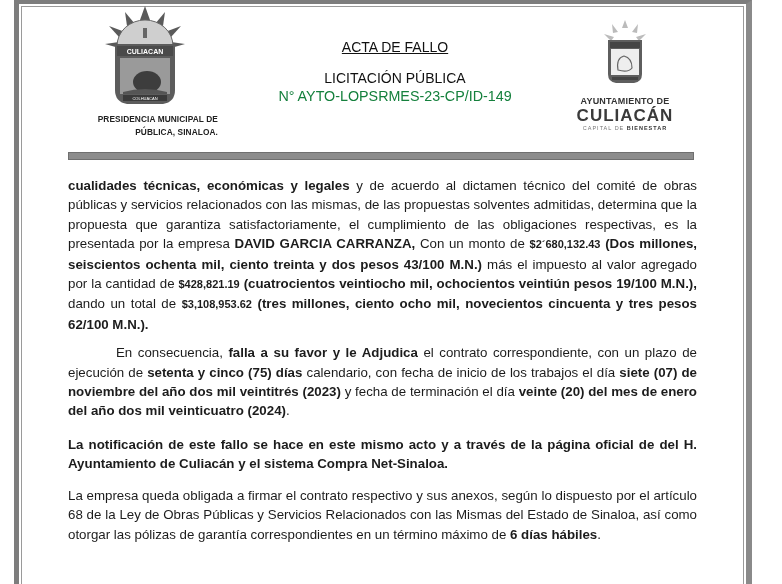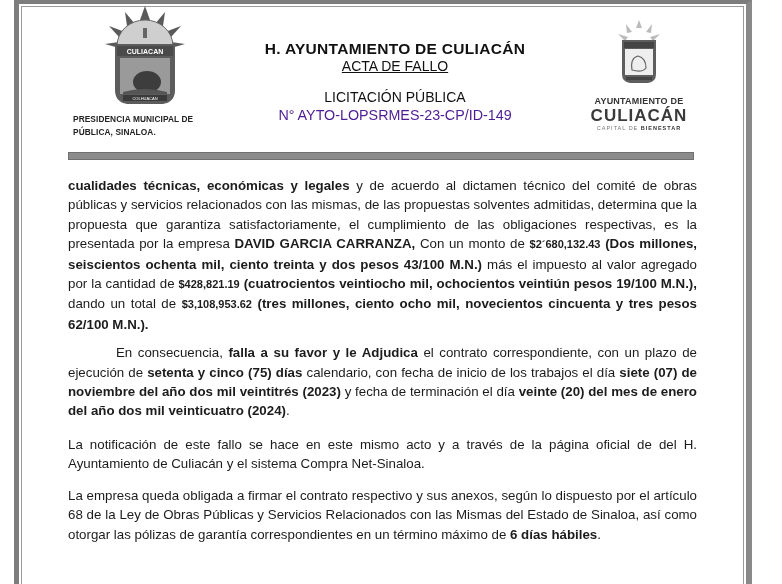--- a/index.html
+++ b/index.html
@@ -4,38 +4,38 @@
 <style>
   html, body { margin:0; padding:0; }
   body { width:782px; height:584px; background:#ffffff; position:relative; overflow:hidden;
          font-family: "Liberation Sans", sans-serif; color:#1a1a1a; }
   .frame-outer { position:absolute; left:14px; top:0; width:738px; height:600px;
                  border-left:5px solid #7d7d7d; border-right:6px solid #8a8a8a; border-top:4px solid #7d7d7d; box-sizing:border-box; }
   .frame-inner { position:absolute; left:21px; top:6px; width:723px; height:600px;
                  border-left:1px solid #9a9a9a; border-right:1px solid #9a9a9a; border-top:1px solid #9a9a9a; box-sizing:border-box; }
   .logo-left { position:absolute; left:95px; top:6px; width:100px; }
   .shield-wrap { position:absolute; left:8px; top:0; width:84px; height:106px; }
-  .caption-left { position:absolute; left:73px; top:113px; width:145px; text-align:left; font-size:8.3px; font-weight:bold; line-height:13px; color:#222; letter-spacing:0.1px; }
+  .caption-left { position:absolute; left:73px; top:113px; width:145px; text-align:right; font-size:8.3px; font-weight:bold; line-height:13px; color:#222; letter-spacing:0.1px; }
   .header-center { position:absolute; left:230px; top:39px; width:330px; text-align:center; }
   .h-title { font-size:15.5px; font-weight:bold; letter-spacing:0.3px; line-height:19px; color:#111; }
   .h-sub { font-size:14px; line-height:17px; color:#111;text-decoration:underline; }
   .h-lic { font-size:14px; line-height:17px; color:#111; margin-top:14px;text-align:center; }
-  .h-num { font-size:14.3px; line-height:19px; color:#4c1d95; }
-  .logo-right { position:absolute; left:584px; top:20px; width:110px; text-align:center; }
+  .h-num { font-size:14.3px; line-height:19px; color:#15803d; }
+  .logo-right { position:absolute; left:570px; top:20px; width:110px; text-align:center; }
   .ayto-de { font-size:9px; font-weight:bold; color:#333; letter-spacing:0.2px; margin-top:4px; line-height:11px;}
   .ayto-cul { font-size:17px; font-weight:bold; color:#3a3a3a; letter-spacing:1px; line-height:17px;}
   .ayto-cap { font-size:5.5px; color:#777; letter-spacing:1px; line-height:8px;}
   .ayto-cap b { color:#333; }
   .rule { position:absolute; left:68px; top:152px; width:626px; height:8px; background:#8c8c8c;
           border:1px solid #6f6f6f; box-sizing:border-box; }
   .body-text { position:absolute; left:68px; top:176px; width:629px; font-size:13.3px; line-height:19.4px; color:#1c1c1c; }
   .body-text p { margin:0; text-align:justify; }
   .p1 { }
   .p2 { margin-top:9px !important; text-indent:48px; }
-  .p3 { margin-top:14px !important; font-weight:normal; }
+  .p3 { margin-top:14px !important; font-weight:bold; }
   .p4 { margin-top:12px !important; }
   b { font-weight:bold; }
   .big { font-size:11px; }
 </style>
 </head>
 <body>
 
 <div class="frame-outer"></div>
 <div class="frame-inner"></div>
 
@@ -65,21 +65,20 @@
       <text x="42" y="94" font-size="4" fill="#fff" text-anchor="middle" font-family="Liberation Sans, sans-serif">COLHUACAN</text>
     </svg>
   </div>
 </div>
 <div class="caption-left">
   <div>PRESIDENCIA MUNICIPAL DE</div>
   <div>PÚBLICA, SINALOA.</div>
 </div>
 
 <div class="header-center">
-  <div class="h-title">H. AYUNTAMIENTO DE CULIACÁN</div>
   <div class="h-sub">ACTA DE FALLO</div>
   <div class="h-lic">LICITACIÓN PÚBLICA</div>
   <div class="h-num">N° AYTO-LOPSRMES-23-CP/ID-149</div>
 </div>
 
 <div class="logo-right">
   <div>
     <svg width="46" height="68" viewBox="0 0 46 68">
       <g fill="#bbbbbb">
         <polygon points="23,0 26,8 20,8"></polygon>

